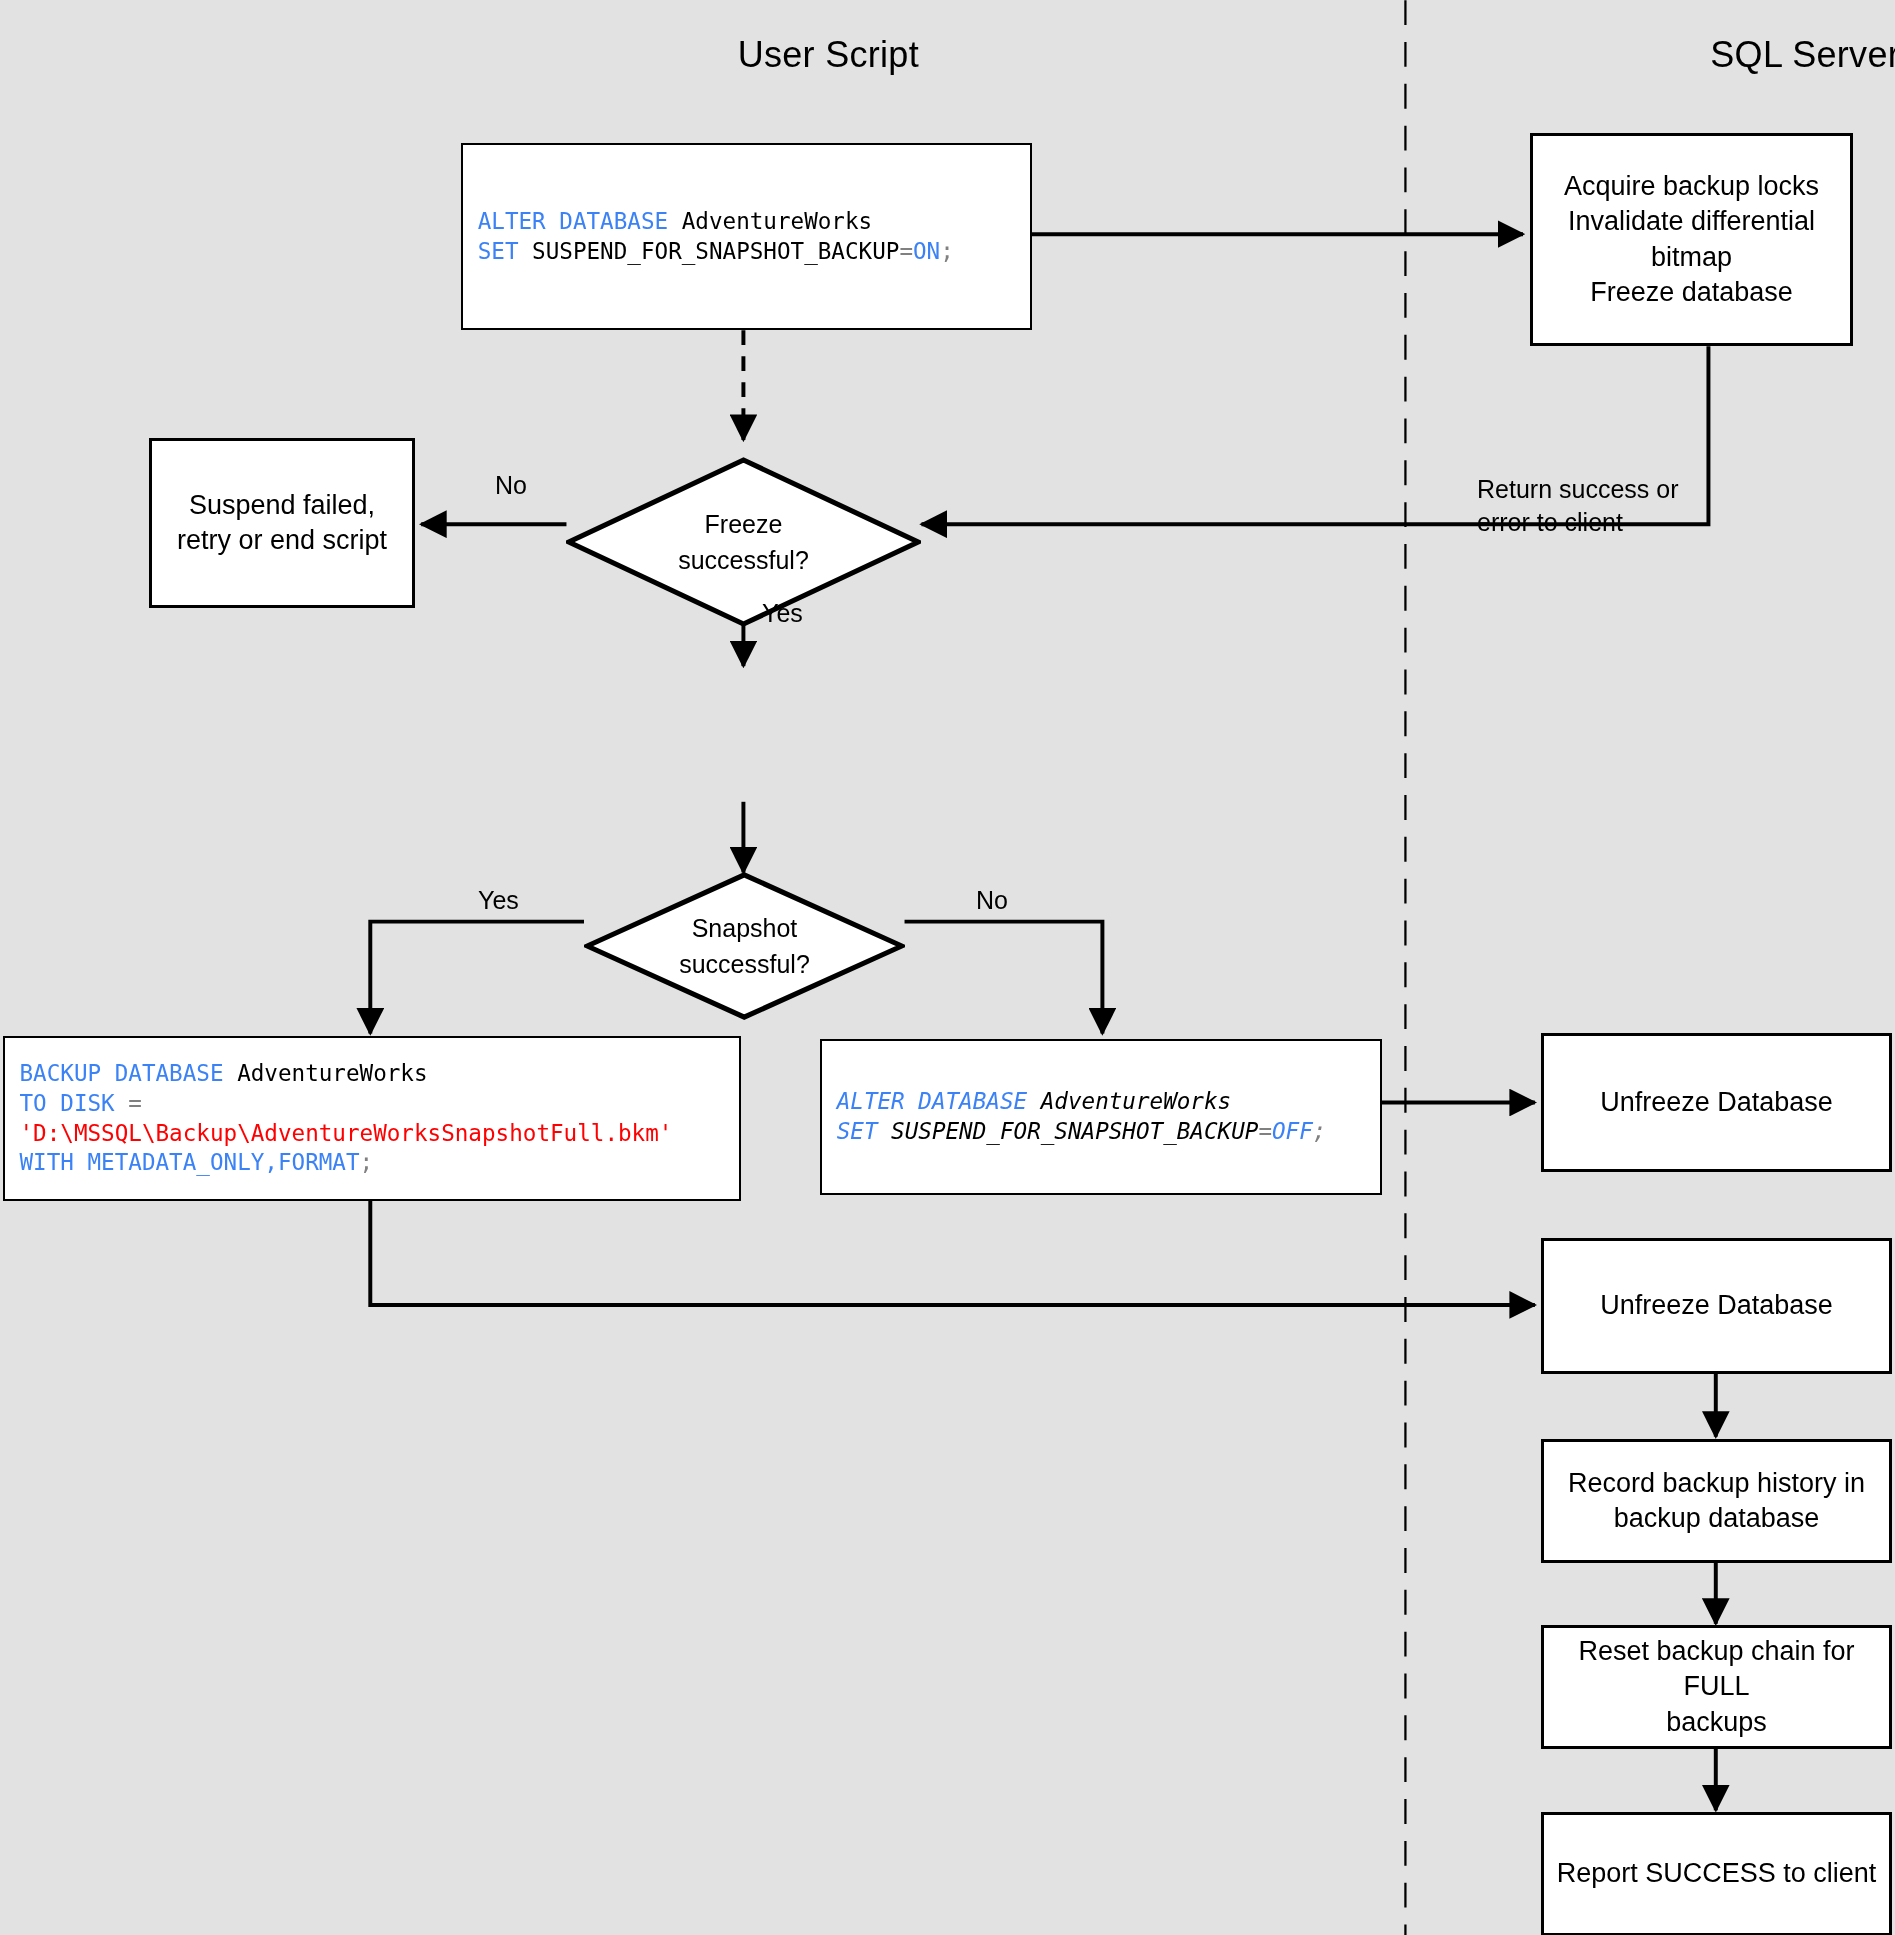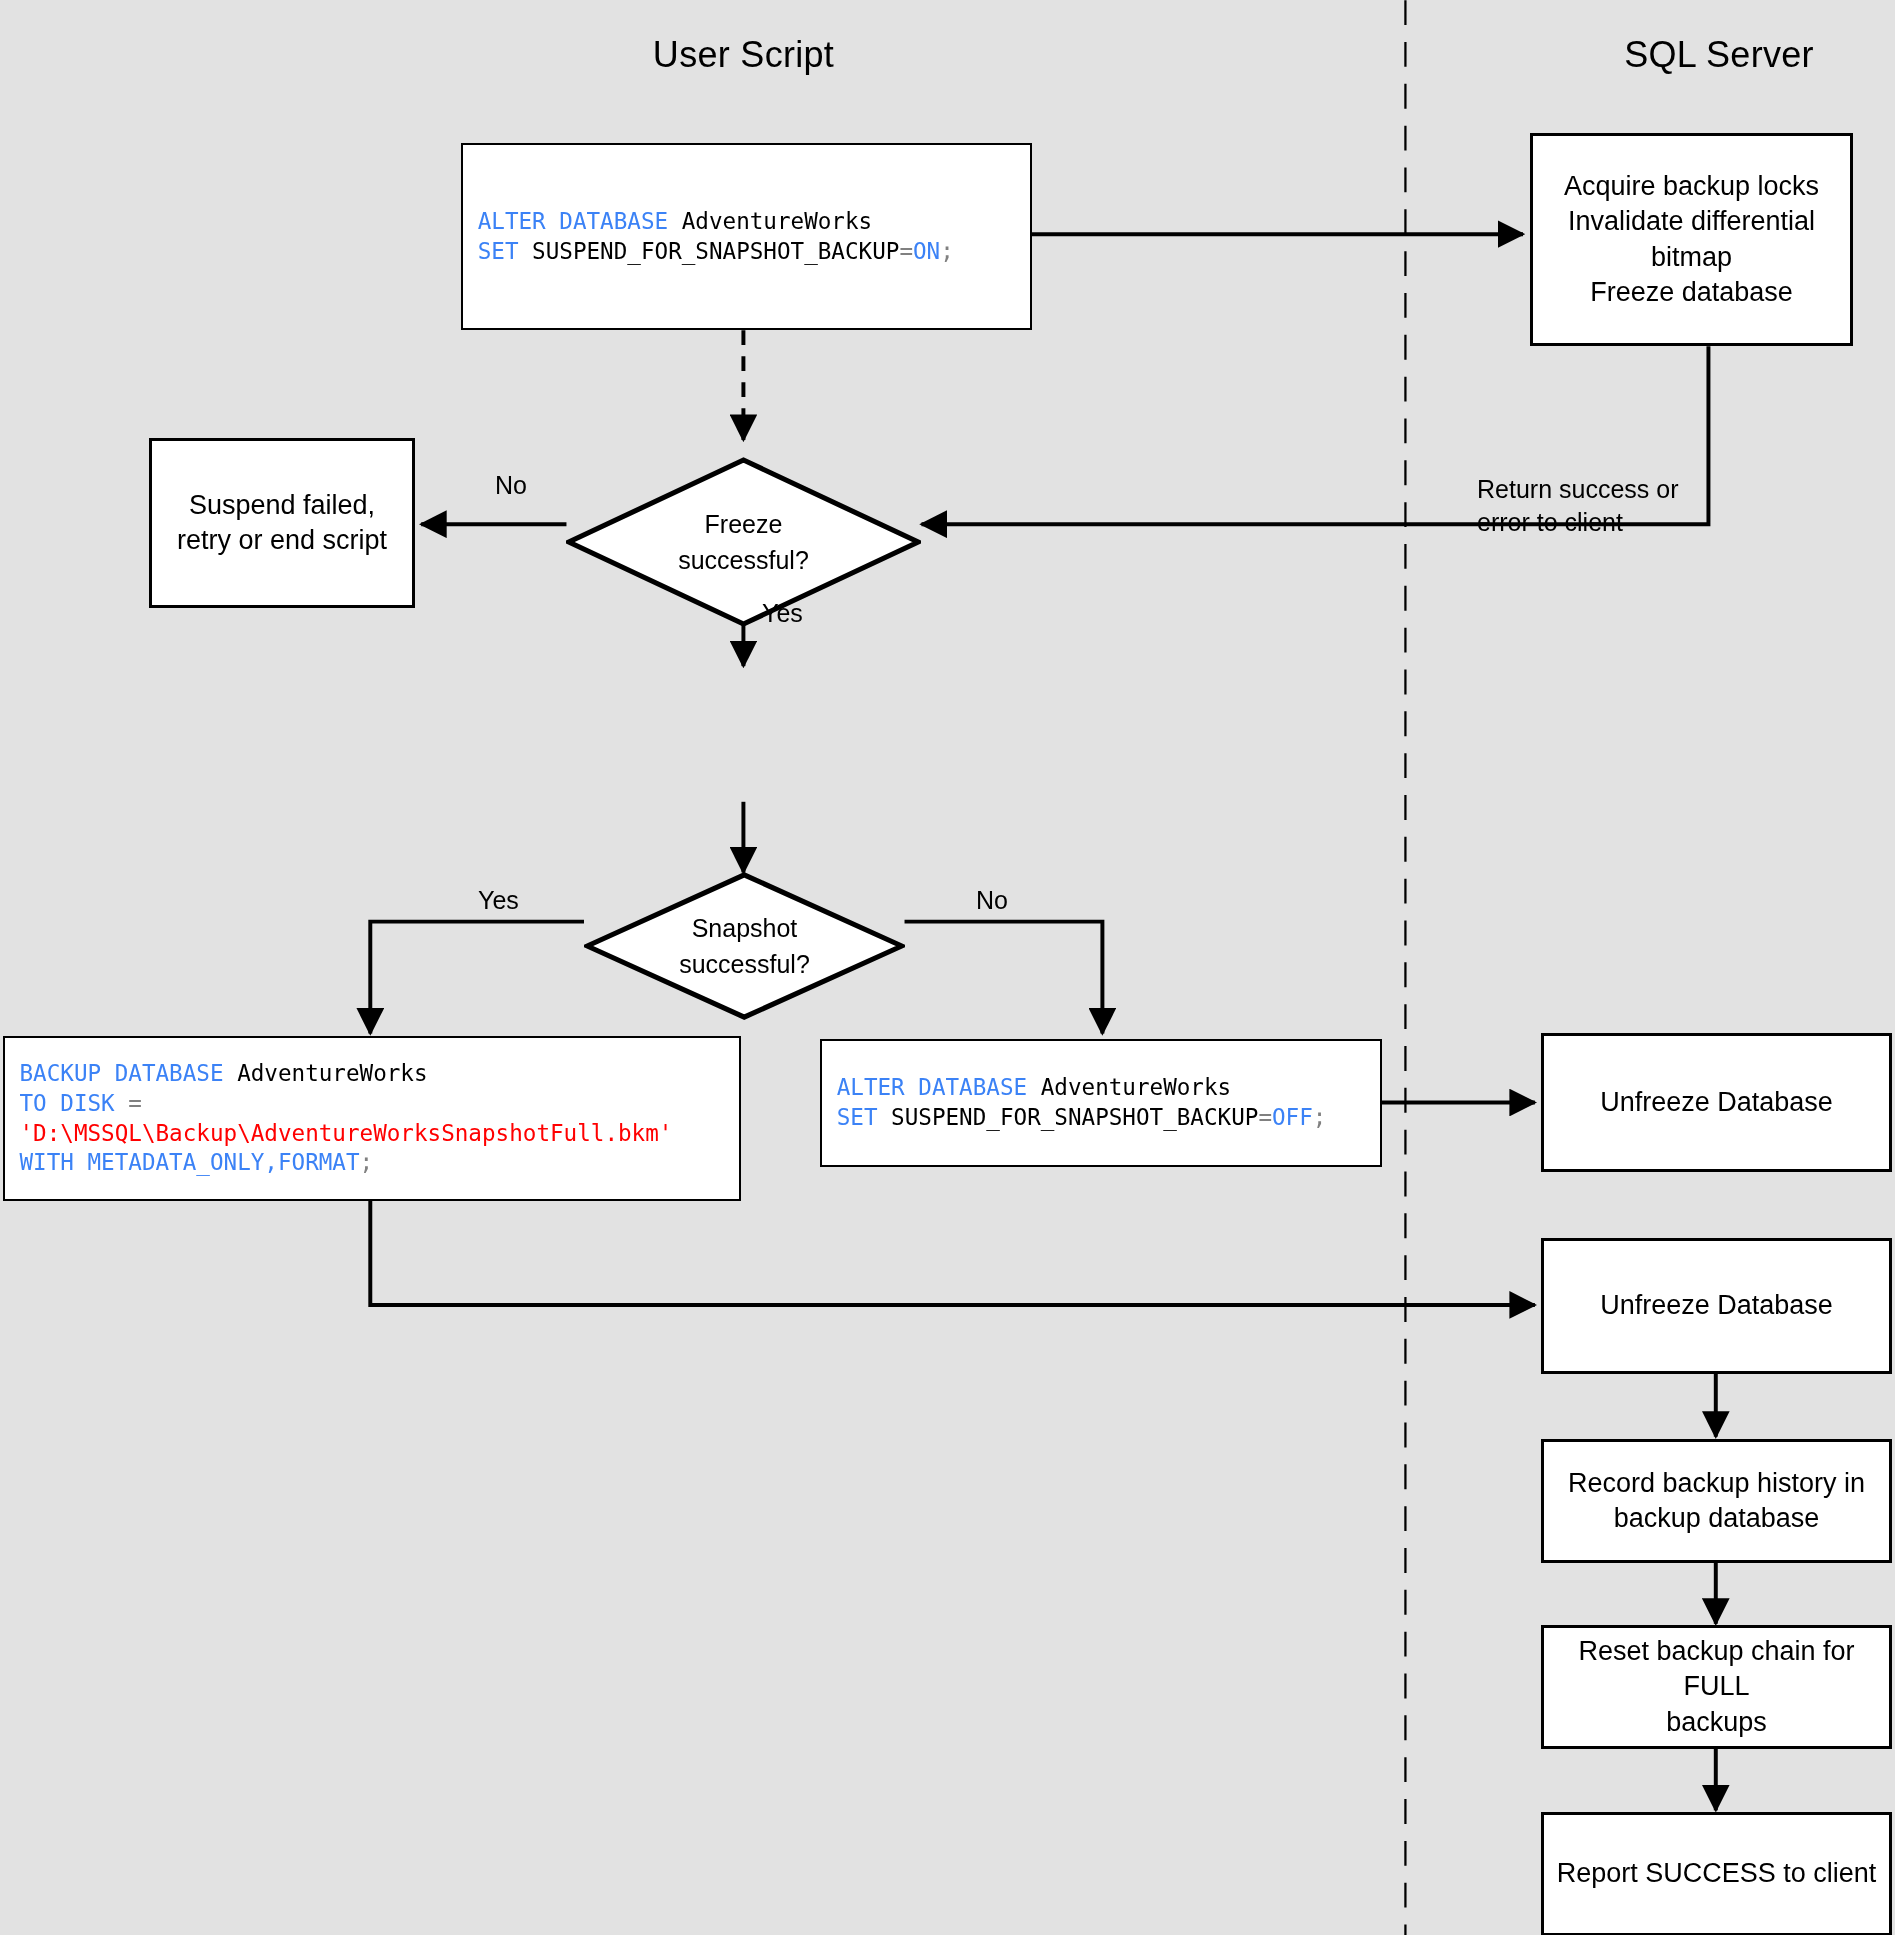--- a/index.html
+++ b/index.html
@@ -11,21 +11,21 @@
     overflow:hidden;
   }
   #canvas{position:absolute;inset:0;width:1895px;height:1936px;}
   .svg-layer{position:absolute;left:0;top:0;width:1895px;height:1936px;}
 
   .lane-title{
     position:absolute;
     font-size:36px;
     color:#000;
     white-space:nowrap;
-    text-align:center;
+    text-align:right;
     letter-spacing:0.3px;
   }
 
   .node{
     position:absolute;
     background:#ffffff;
     border:3.4px solid #000000;
     box-sizing:border-box;
     display:flex;
     align-items:center;
@@ -172,21 +172,21 @@
     </div>
   </div>
 
   <div class="codebox" style="left:2.8px;top:1036px;width:738px;height:165px;">
     <pre><span class="kw">BACKUP DATABASE </span><span class="id">AdventureWorks</span>
 <span class="kw">TO DISK </span><span class="op">=</span>
 <span class="str">'D:\MSSQL\Backup\AdventureWorksSnapshotFull.bkm'</span>
 <span class="kw">WITH METADATA_ONLY,FORMAT</span><span class="op">;</span></pre>
   </div>
 
-  <div class="codebox" style="left:820px;top:1039px;width:562px;height:128px;">
+  <div class="codebox" style="left:820px;top:1039px;width:562px;height:156px;font-style:italic;">
     <pre><span class="kw">ALTER DATABASE </span><span class="id">AdventureWorks</span>
 <span class="kw">SET </span><span class="id">SUSPEND_FOR_SNAPSHOT_BACKUP</span><span class="op">=</span><span class="kw">OFF</span><span class="op">;</span></pre>
   </div>
 
   <div class="node" style="left:1541px;top:1033px;width:351px;height:139px;">
     <div class="txt">Unfreeze Database</div>
   </div>
 
   <div class="node" style="left:1541px;top:1238px;width:351px;height:136px;">
     <div class="txt">Unfreeze Database</div>

